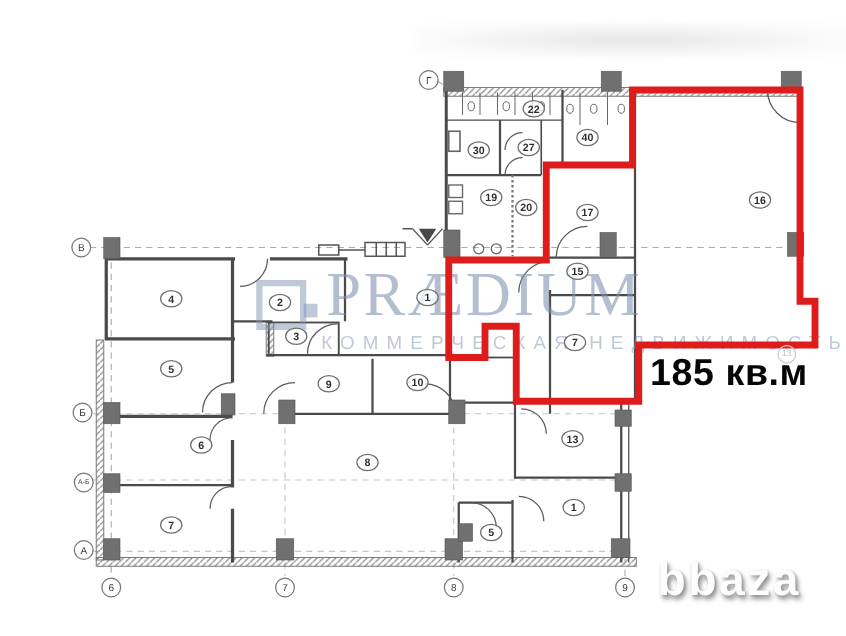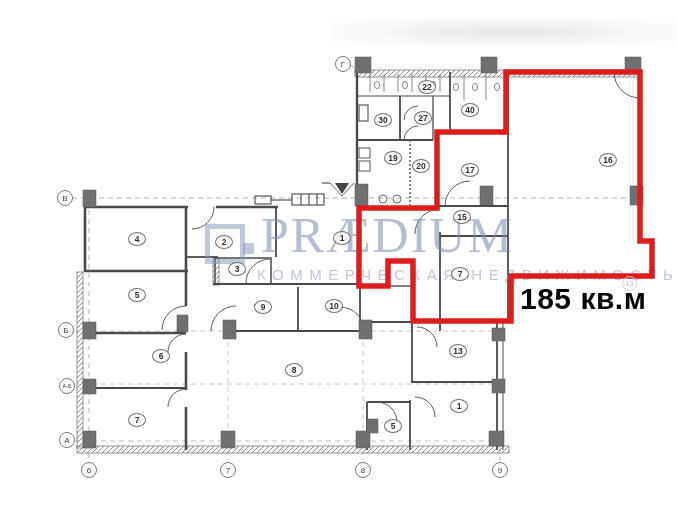--- a/index.html
+++ b/index.html
@@ -226,14 +226,15 @@
   <div class="axisb small" style="left:59px;top:378px">А-Б</div>
   <div class="axisb" style="left:59px;top:432px">А</div>
   <div class="axisb" style="left:81px;top:462px">6</div>
   <div class="axisb" style="left:220px;top:462px">7</div>
   <div class="axisb" style="left:355px;top:462px">8</div>
   <div class="axisb" style="left:492px;top:462px">9</div>
 
   <div class="faintb" style="left:622px;top:276px">13</div>
 
   <div class="area-label">185 кв.м</div>
+  <div class="site-wm">bbaza</div>
 
 </div>
 
 </body></html>

